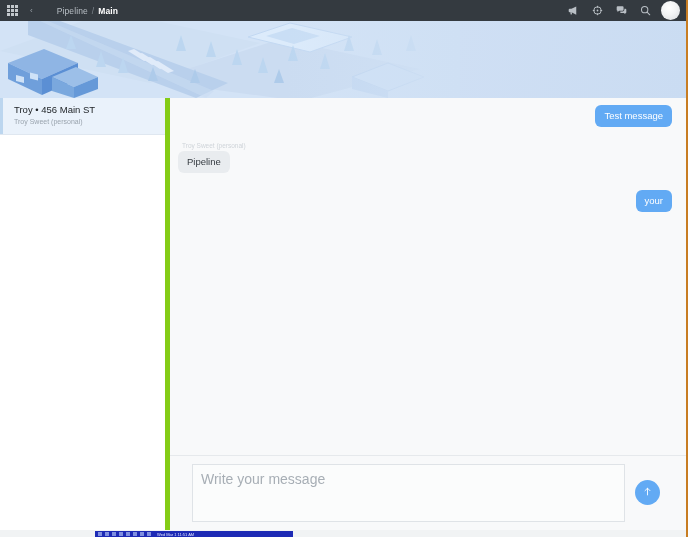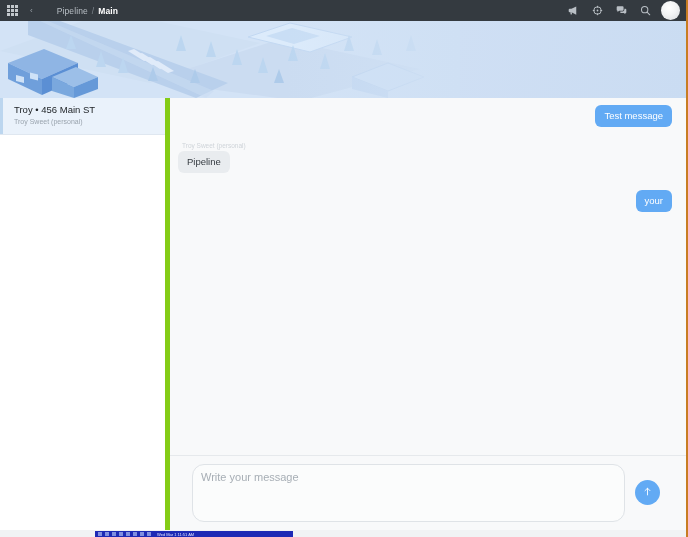--- a/index.html
+++ b/index.html
@@ -195,25 +195,25 @@
     align-items: center;
     padding: 8px 14px 9px 22px;
     gap: 10px;
     flex: none;
   }
   .composer textarea {
     flex: 1;
     height: 58px;
     resize: none;
     border: 1px solid #dfe3e7;
-    border-radius: 12px;
+    border-radius: 0;
     background: #fbfcfc;
     padding: 6px 8px;
     font-family: "Liberation Sans", sans-serif;
-    font-size: 11px;
+    font-size: 14px;
     color: #343a40;
     outline: none;
   }
   .composer textarea::placeholder { color: #a7aeb5; }
   .send-btn {
     width: 25px; height: 25px;
     border-radius: 50%;
     background: #62aaf4;
     border: none;
     display: flex;

